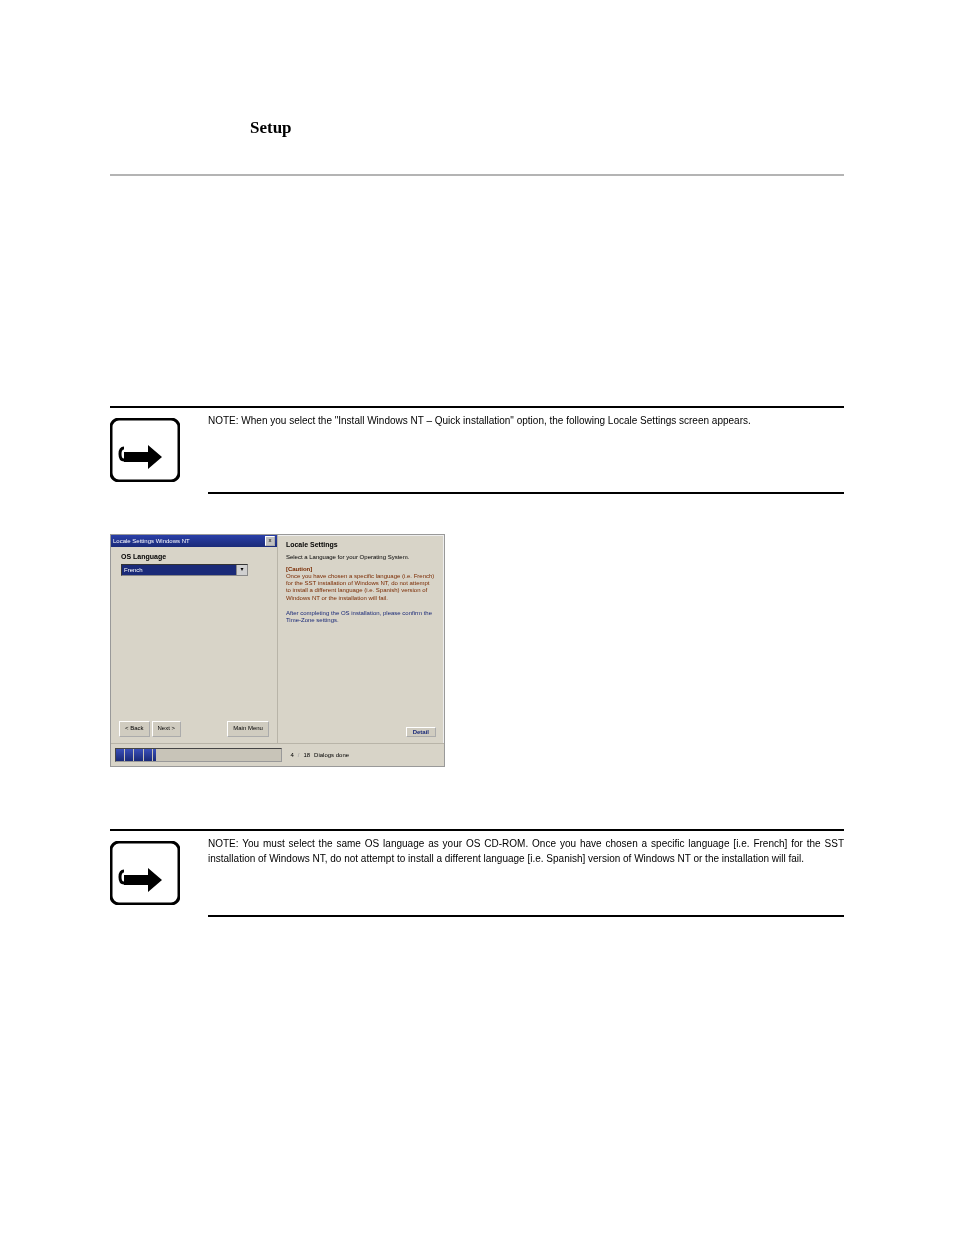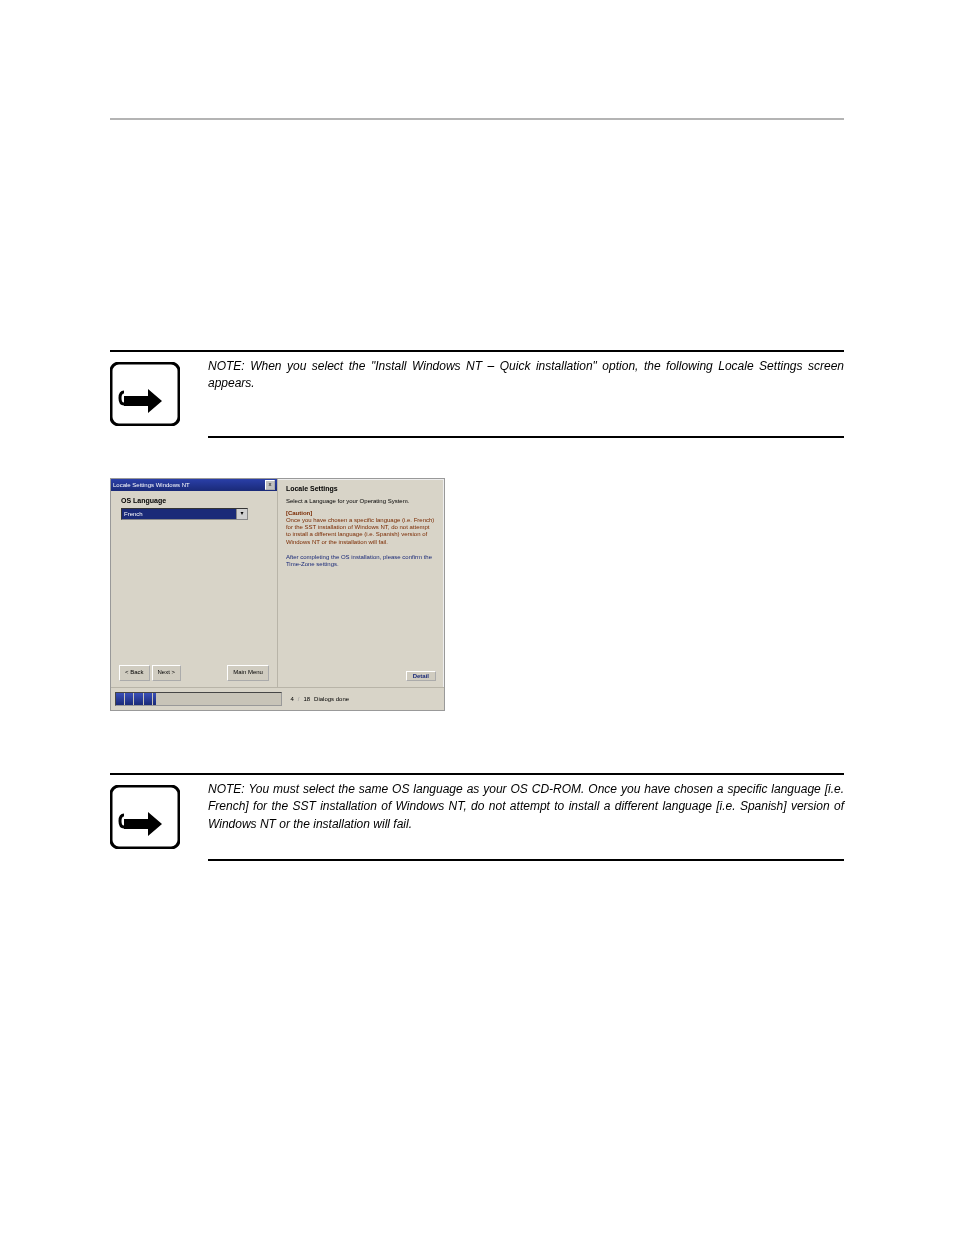--- a/index.html
+++ b/index.html
@@ -47,22 +47,21 @@
     flex: 0 0 70px;
     margin-top: 4px;
   }
   .note-icon svg {
     width: 100%;
     height: 100%;
   }
   .note-text {
     flex: 1;
     font-family: Arial, Helvetica, sans-serif;
-    font-style: italic;
-    font-size: 12px;
+    font-size: 10px;
     line-height: 1.45;
     text-align: justify;
   }
   .note-bottom-rule {
     border: none;
     border-top: 2px solid #000;
     margin: 10px 0 0 0;
   }
   .note-bottom-rule.indented {
     margin-left: 98px;
@@ -242,20 +241,21 @@
   }
   .status-text .sep { color:#999; }
   
   .gap-lg { height: 62px; }
 </style>
 </head>
 <body>
 
 <div class="page">
 
+  <div class="header-title">Setup</div>
   <hr class="header-rule">
 
   <div class="note-block" style="margin-top:230px;">
     <hr class="note-top-rule">
     <div class="note-row">
       <div class="note-icon">
         <svg viewBox="0 0 70 64">
           <rect x="1" y="1" width="68" height="62" rx="8" ry="8" fill="#fff" stroke="#000" stroke-width="3"></rect>
           <path d="M14 34 h24 v-7 l14 12 -14 12 v-7 h-24 z" fill="#000"></path>
           <path d="M14 30 q-4 0 -4 6 q0 6 4 6" fill="none" stroke="#000" stroke-width="3"></path>

